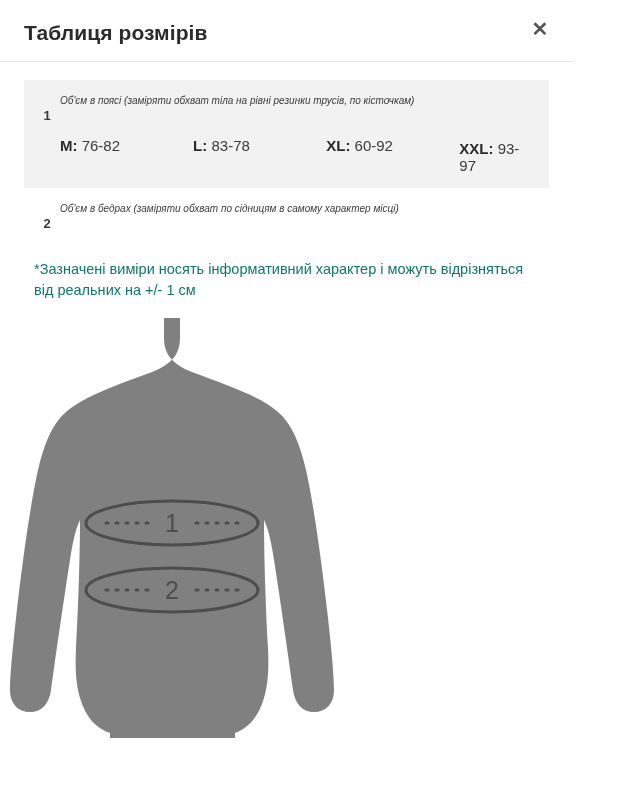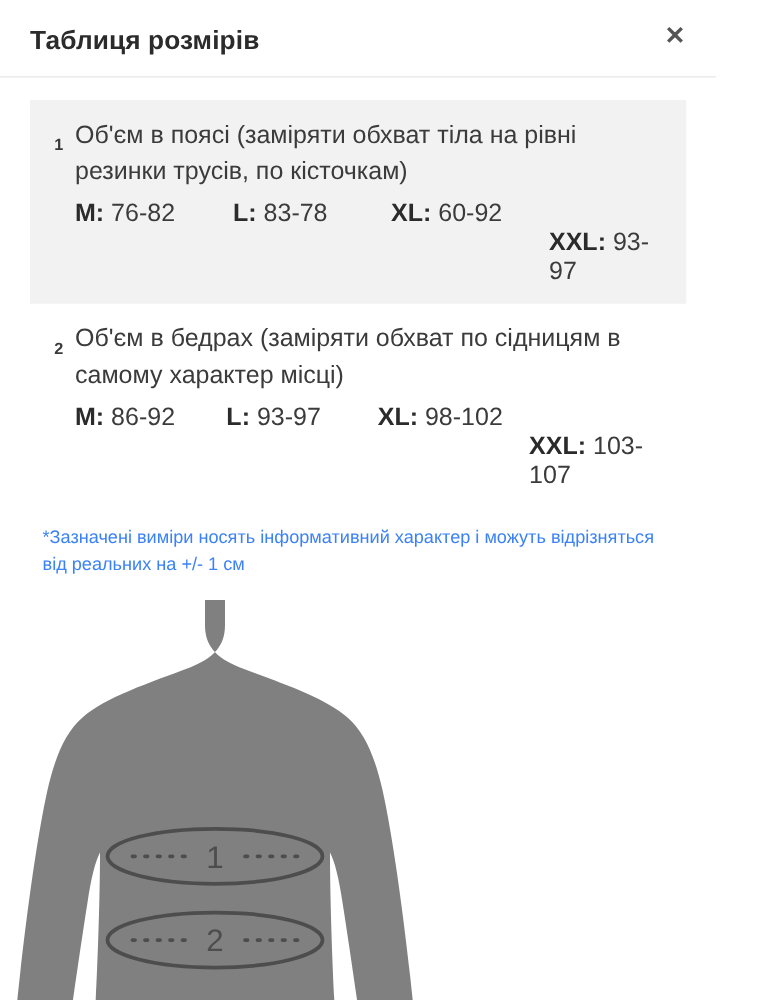--- a/index.html
+++ b/index.html
@@ -75,51 +75,53 @@
     color: #3a3a3a;
     text-align: center;
     padding-top: 14px;
   }
 
   .row-content {
     flex: 1;
   }
 
   .row-desc {
-    font-size: 20px;
+    font-size: 10px;
     line-height: 1.45;
     color: #3b3b3b;
     margin-bottom: 8px;
+    font-style: italic;
   }
 
   .row-sizes {
     display: flex;
-    font-size: 20px;
+    font-size: 15px;
     color: #3b3b3b;
+    align-items: center;
   }
 
   .size-cell {
     width: 135px;
   }
 
   .size-cell:last-child {
     width: auto;
     margin-top: 23px;
   }
 
   .size-label {
     font-weight: bold;
     color: #2b2b2b;
   }
 
   .note {
     padding: 14px 10px 0 10px;
     font-size: 14.5px;
     line-height: 1.5;
-    color: #3b82f6;
+    color: #0f766e;
   }
 
   .figure-wrap {
     margin-top: 16px;
     width: 625px;
     height: 420px;
     position: relative;
     overflow: hidden;
   }
 
@@ -161,38 +163,20 @@
             <span>93-97</span>
           </div>
         </div>
       </div>
     </div>
 
     <div class="measure-row">
       <div class="row-index">2</div>
       <div class="row-content">
         <div class="row-desc">Об'єм в бедрах (заміряти обхват по сідницям в самому характер місці)</div>
-        <div class="row-sizes">
-          <div class="size-cell">
-            <span class="size-label">M:</span>
-            <span>86-92</span>
-          </div>
-          <div class="size-cell">
-            <span class="size-label">L:</span>
-            <span>93-97</span>
-          </div>
-          <div class="size-cell">
-            <span class="size-label">XL:</span>
-            <span>98-102</span>
-          </div>
-          <div class="size-cell">
-            <span class="size-label">XXL:</span>
-            <span>103-107</span>
-          </div>
-        </div>
       </div>
     </div>
 
     <div class="note">*Зазначені виміри носять інформативний характер і можуть відрізняться від реальних на +/- 1 см</div>
 
   </div>
 
   <div class="figure-wrap">
     <svg width="625" height="420" viewBox="0 0 625 420" xmlns="http://www.w3.org/2000/svg">
 

